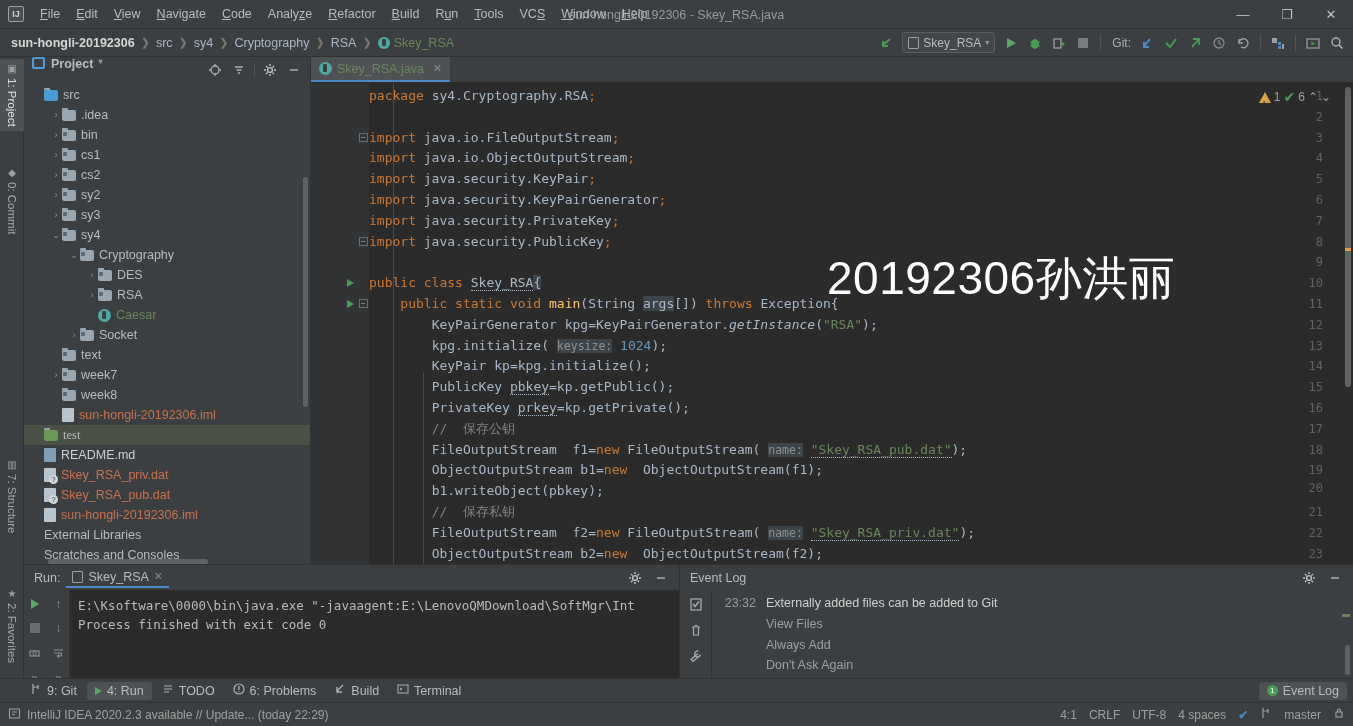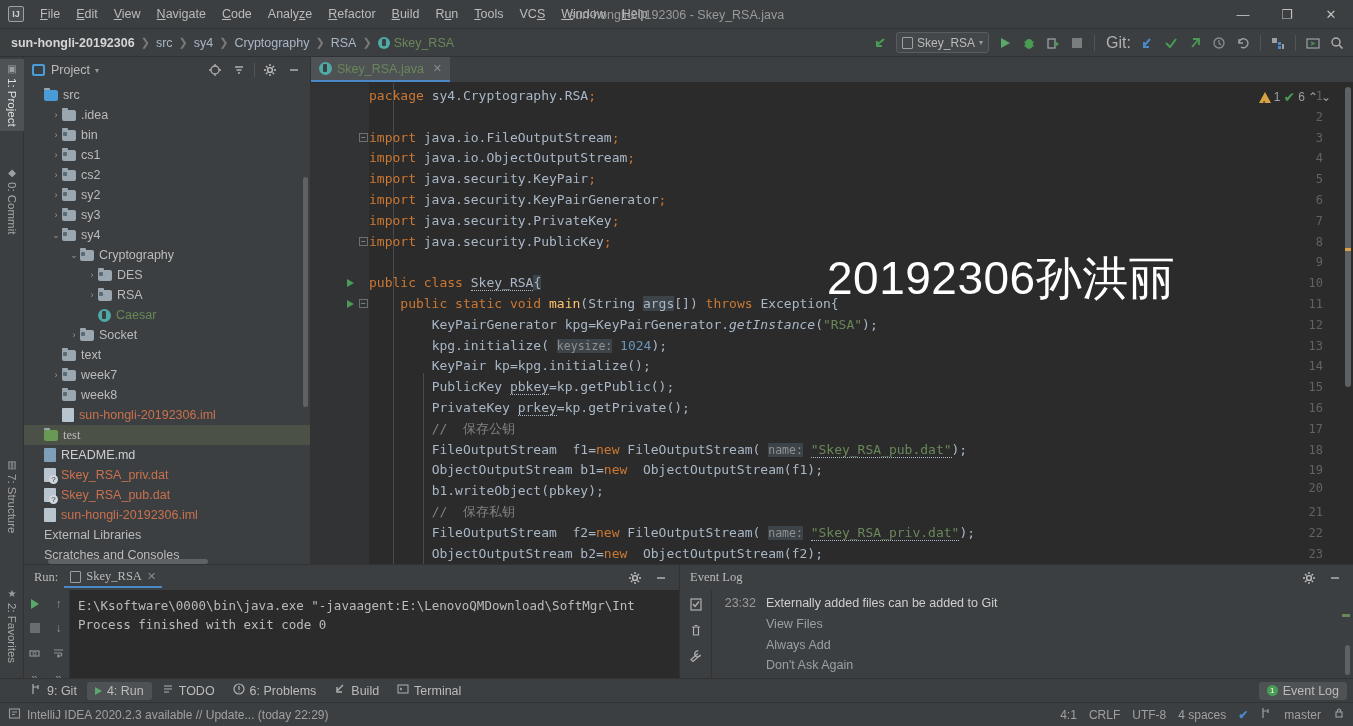--- a/index.html
+++ b/index.html
@@ -73,21 +73,21 @@
   }
   .runconfig {
     display: flex; align-items: center; height: 21px;
     border: 1px solid #5a5d5f; border-radius: 3px; background: #444749;
     padding: 0 5px; margin: 0 4px; gap: 4px;
   }
   .runconfig .label { color: #bbbbbb; font-size: 12px; }
   .runconfig .chev { color: #9a9a9a; font-size: 8px; }
   .mini-sq { width: 11px; height: 12px; border: 1px solid #9aa0a6; border-radius: 1px; }
   .sep-v { width: 1px; height: 16px; background: #515456; margin: 0 5px; }
-  .git-label { color: #b0b0b0; font-size: 16px; margin: 0 4px 0 6px; }
+  .git-label { color: #b0b0b0; font-size: 12px; margin: 0 4px 0 6px; }
   .tri-green {
     width: 0; height: 0; border-left: 9px solid #59a869;
     border-top: 5.5px solid transparent; border-bottom: 5.5px solid transparent;
   }
   .sq-gray { width: 10px; height: 10px; background: #7a7d7e; }
 
   
   .leftstrip {
     position: absolute; left: 0; top: 57px; width: 24px; bottom: 48px;
     background: #3c3f41; border-right: 1px solid #323232;
@@ -101,22 +101,23 @@
   .vtab.sel { background: #4e5254; color: #e0e0e0; }
   .vicon { font-size: 10px; color: #9aa0a6; }
 
   
   .project {
     position: absolute; left: 24px; top: 57px; width: 287px; bottom: 162px;
     background: #3c3f41; border-right: 1px solid #323232;
     display: flex; flex-direction: column;
   }
   .panel-head {
-    height: 26px; display: flex; align-items: center; padding: 0 4px 0 8px;
+    height: 26px; display: flex; padding: 0 4px 0 8px;
     flex: 0 0 auto;
+    font-weight: bold;
   }
   .panel-head .title { color: #bbbbbb; font-size: 12.5px; margin-left: 6px; }
   .panel-head .chev { color: #9a9a9a; font-size: 8px; margin-left: 5px; }
   .panel-head .acts { margin-left: auto; display: flex; align-items: center; }
   .sq-icon {
     width: 13px; height: 12px; background: #4a9cd6; border-radius: 2px;
     position: relative;
   }
   .sq-icon::after {
     content: ""; position: absolute; inset: 2px; background: #3c3f41; border-radius: 1px;
@@ -266,21 +267,21 @@
   .bottom {
     position: absolute; left: 24px; right: 0; bottom: 48px; height: 114px;
     display: flex; background: #3c3f41; border-top: 1px solid #323232;
   }
   .runpanel {
     width: 656px; flex: 0 0 656px; display: flex; flex-direction: column;
     border-right: 1px solid #323232;
   }
   .ph {
     height: 25px; display: flex; align-items: center; padding: 0 6px 0 10px;
-    flex: 0 0 auto; font-size: 12.5px; color: #bbbbbb; gap: 6px; font-family: Liberation Serif, serif;
+    flex: 0 0 auto; font-size: 12.5px; color: #bbbbbb; gap: 6px;
   }
   .runtab {
     display: flex; align-items: center; gap: 5px; padding: 2px 6px;
     border-bottom: 2px solid #4a88c7; color: #bbbbbb;
   }
   .runtab .close { color: #8a8a8a; font-size: 11px; }
   .ph .acts { margin-left: auto; display: flex; align-items: center; gap: 2px; }
   .runbody { flex: 1 1 auto; display: flex; position: relative; }
   .runtools {
     width: 46px; flex: 0 0 46px; display: flex; flex-direction: column;

